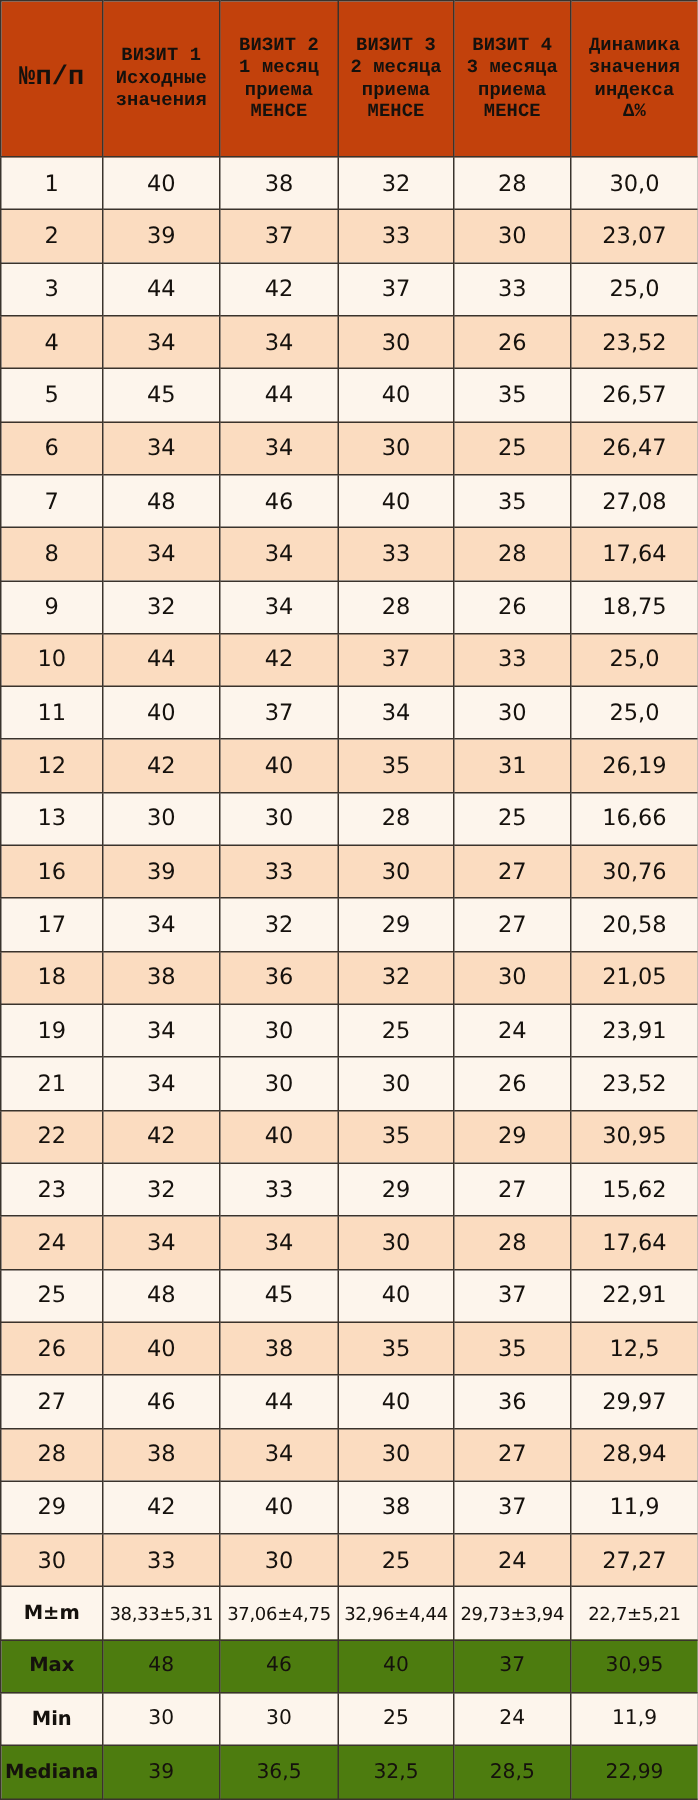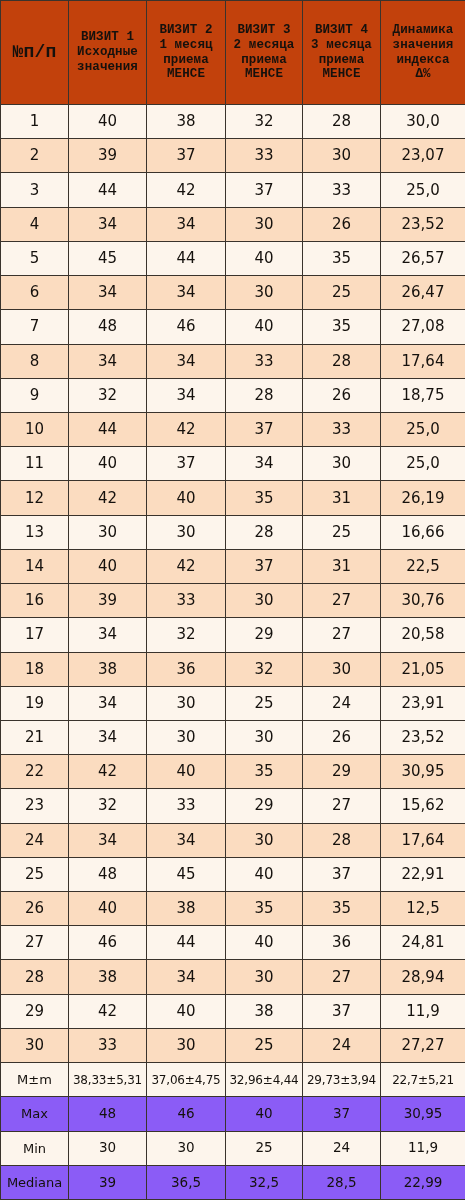--- a/index.html
+++ b/index.html
@@ -54,24 +54,24 @@
   tbody tr { height: 32.6px; }
   tbody td {
     font-size: 15px;
     line-height: 1;
     font-weight: normal;
   }
   tbody tr.row-light td { background: #fdf5ec; }
   tbody tr.row-dark  td { background: #fbdcc0; }
 
   tbody tr.summary-row td { font-size: 13.5px; }
-  tbody tr.summary-row td.summary-label { font-weight: normal; font-size: 13px; }
+  tbody tr.summary-row td.summary-label { font-weight: bold; font-size: 13px; }
   tbody tr.summary-row td.stat-cell { font-size: 12px; letter-spacing: -0.2px; }
   tbody tr.summary-light td { background: #fdf5ec; }
-  tbody tr.summary-dark  td { background: #8b5cf6; }
+  tbody tr.summary-dark  td { background: #4d7c0f; }
 </style>
 </head>
 <body>
 
 <table id="results-table">
   <colgroup>
     <col class="c-idx">
       <col class="c-v1">
       <col class="c-v2">
     <col class="c-v3">
@@ -213,28 +213,20 @@
       </tr>
       <tr class="row-light">
         <td>13</td>
         <td>30</td>
         <td>30</td>
         <td>28</td>
         <td>25</td>
         <td>16,66</td>
       </tr>
       <tr class="row-dark">
-        <td>14</td>
-        <td>40</td>
-        <td>42</td>
-        <td>37</td>
-        <td>31</td>
-        <td>22,5</td>
-      </tr>
-      <tr class="row-dark">
         <td>16</td>
         <td>39</td>
         <td>33</td>
         <td>30</td>
         <td>27</td>
         <td>30,76</td>
       </tr>
       <tr class="row-light">
         <td>17</td>
         <td>34</td>
@@ -306,21 +298,21 @@
         <td>35</td>
         <td>35</td>
         <td>12,5</td>
       </tr>
       <tr class="row-light">
         <td>27</td>
         <td>46</td>
         <td>44</td>
         <td>40</td>
         <td>36</td>
-        <td>24,81</td>
+        <td>29,97</td>
       </tr>
       <tr class="row-dark">
         <td>28</td>
         <td>38</td>
         <td>34</td>
         <td>30</td>
         <td>27</td>
         <td>28,94</td>
       </tr>
       <tr class="row-light">

